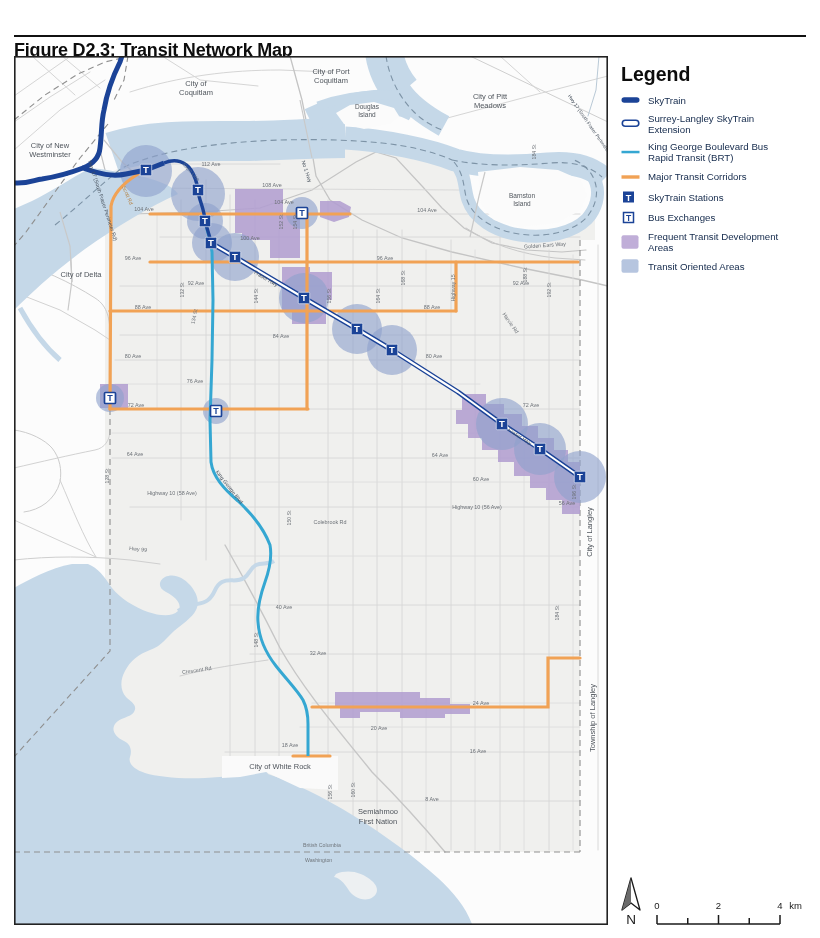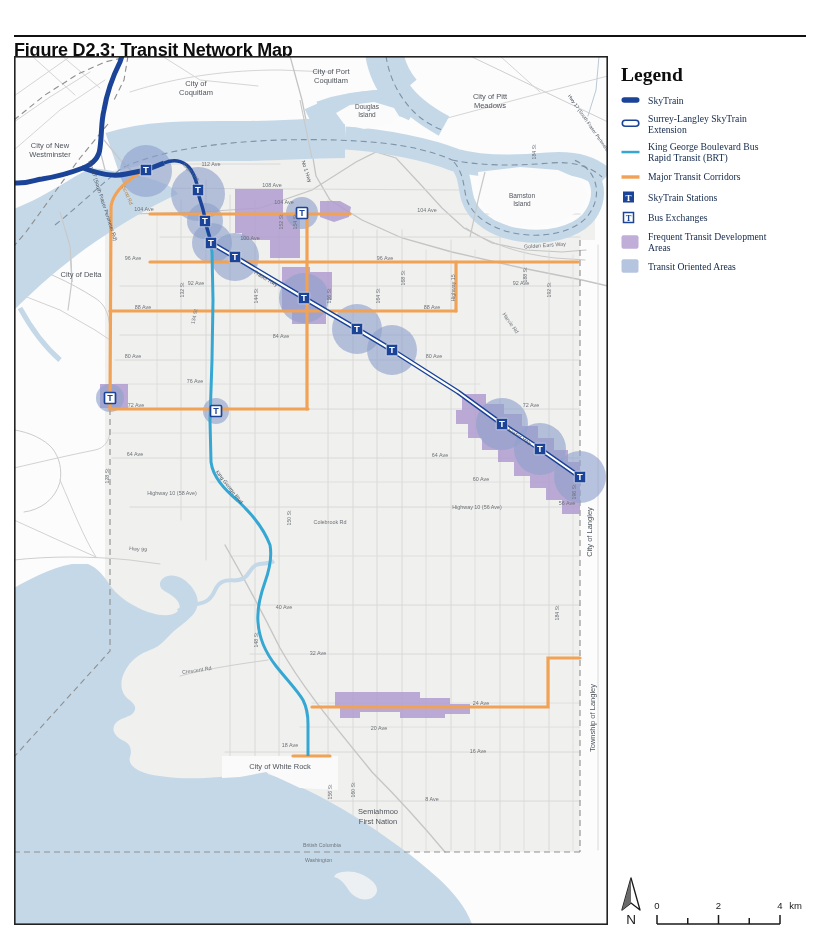--- a/index.html
+++ b/index.html
@@ -1,20 +1,20 @@
 <!DOCTYPE html>
 <html><head>
 <meta charset="utf-8">
 <style>
 html,body{margin:0;padding:0;width:820px;height:938px;background:#ffffff;font-family:"Liberation Sans",sans-serif;}
 #page{position:relative;width:820px;height:938px;overflow:hidden;}
 #title{position:absolute;left:14px;top:7px;font-size:18px;font-weight:bold;color:#0d0d0d;letter-spacing:-0.2px;margin-top:33px;}
 #rule{position:absolute;left:14px;top:34.5px;width:792px;height:2.4px;background:#111;}
 #mapwrap{position:absolute;left:14px;top:56px;width:594px;height:869px;}
-#legend{position:absolute;left:621px;top:60px;width:190px;font-family:Liberation Serif, serif;}
+#legend{position:absolute;left:621px;top:60px;width:190px;}
 </style>
 </head>
 <body>
 <div id="page">
 <div id="title">Figure D2.3: Transit Network Map</div>
 <div id="rule"></div>
 <div id="mapwrap">
 <svg width="594" height="869" viewBox="14 56 594 869">
 
 <rect x="14" y="56" width="594" height="869" fill="#fcfcfc"></rect>

